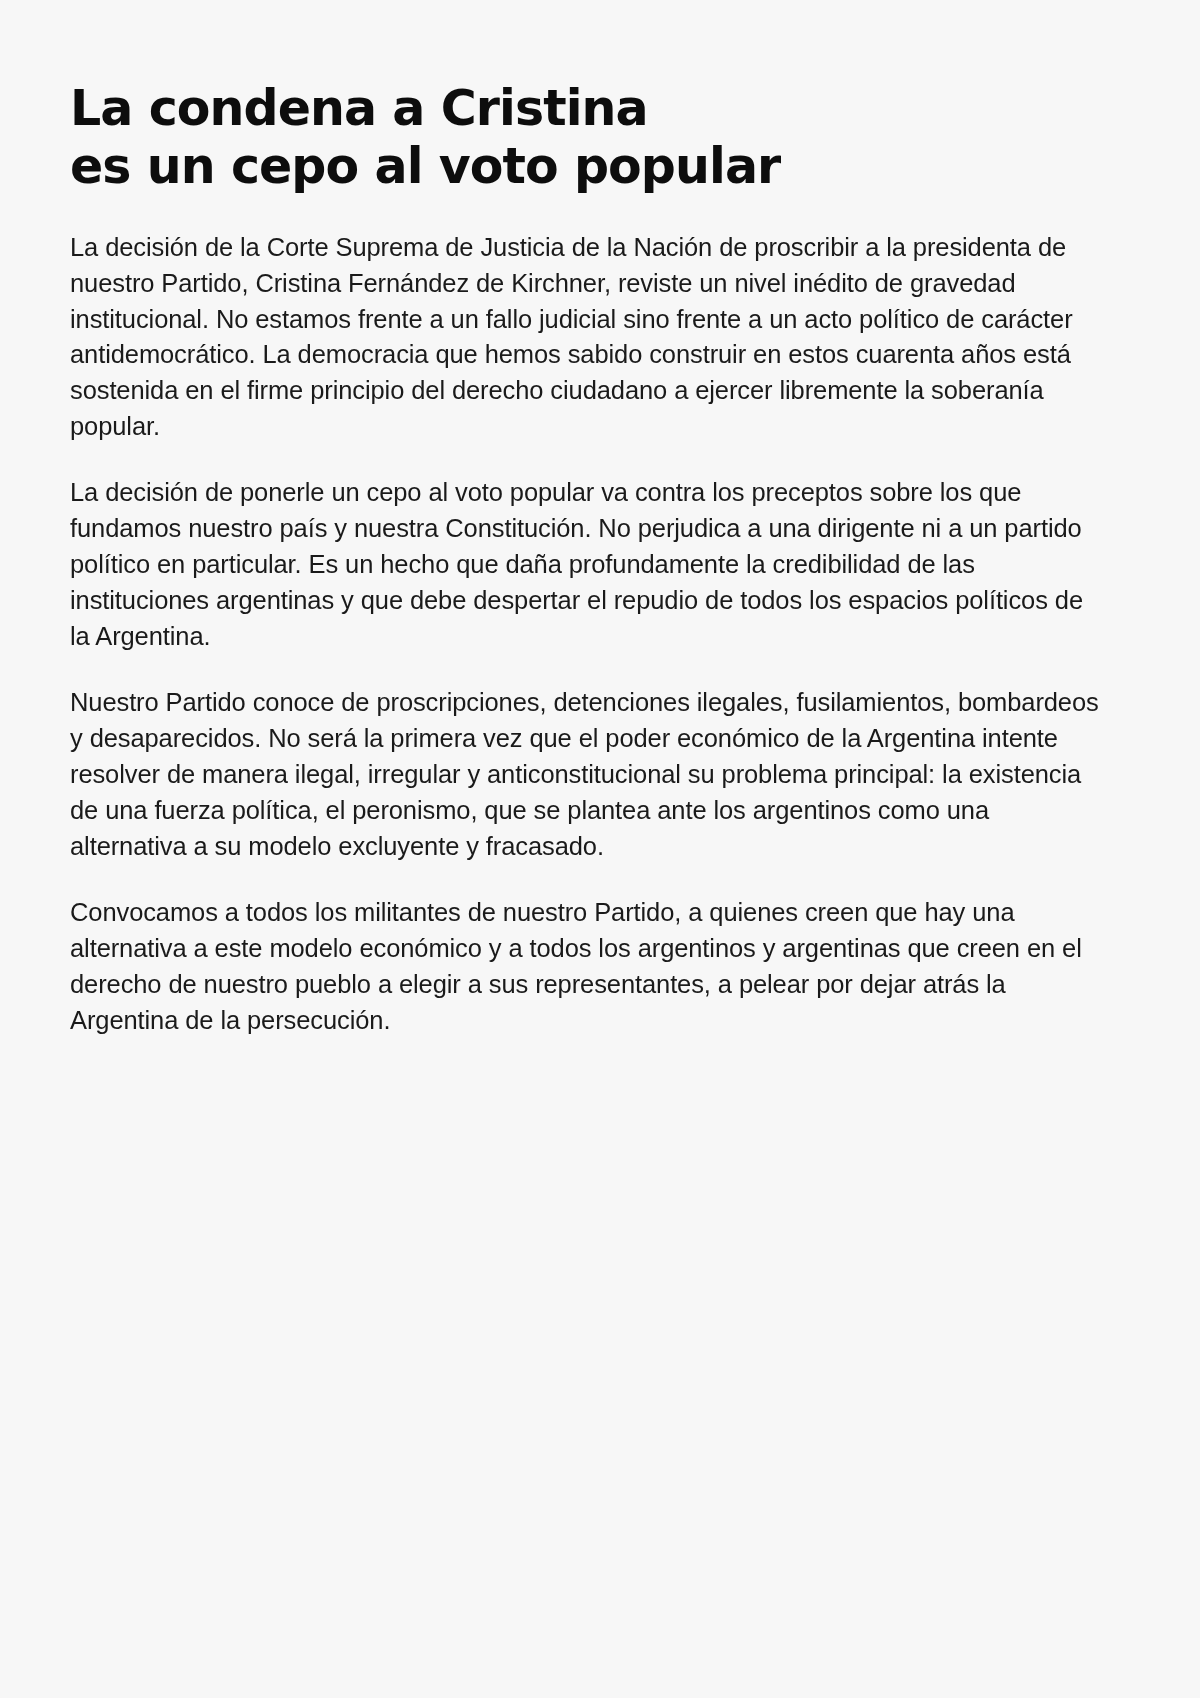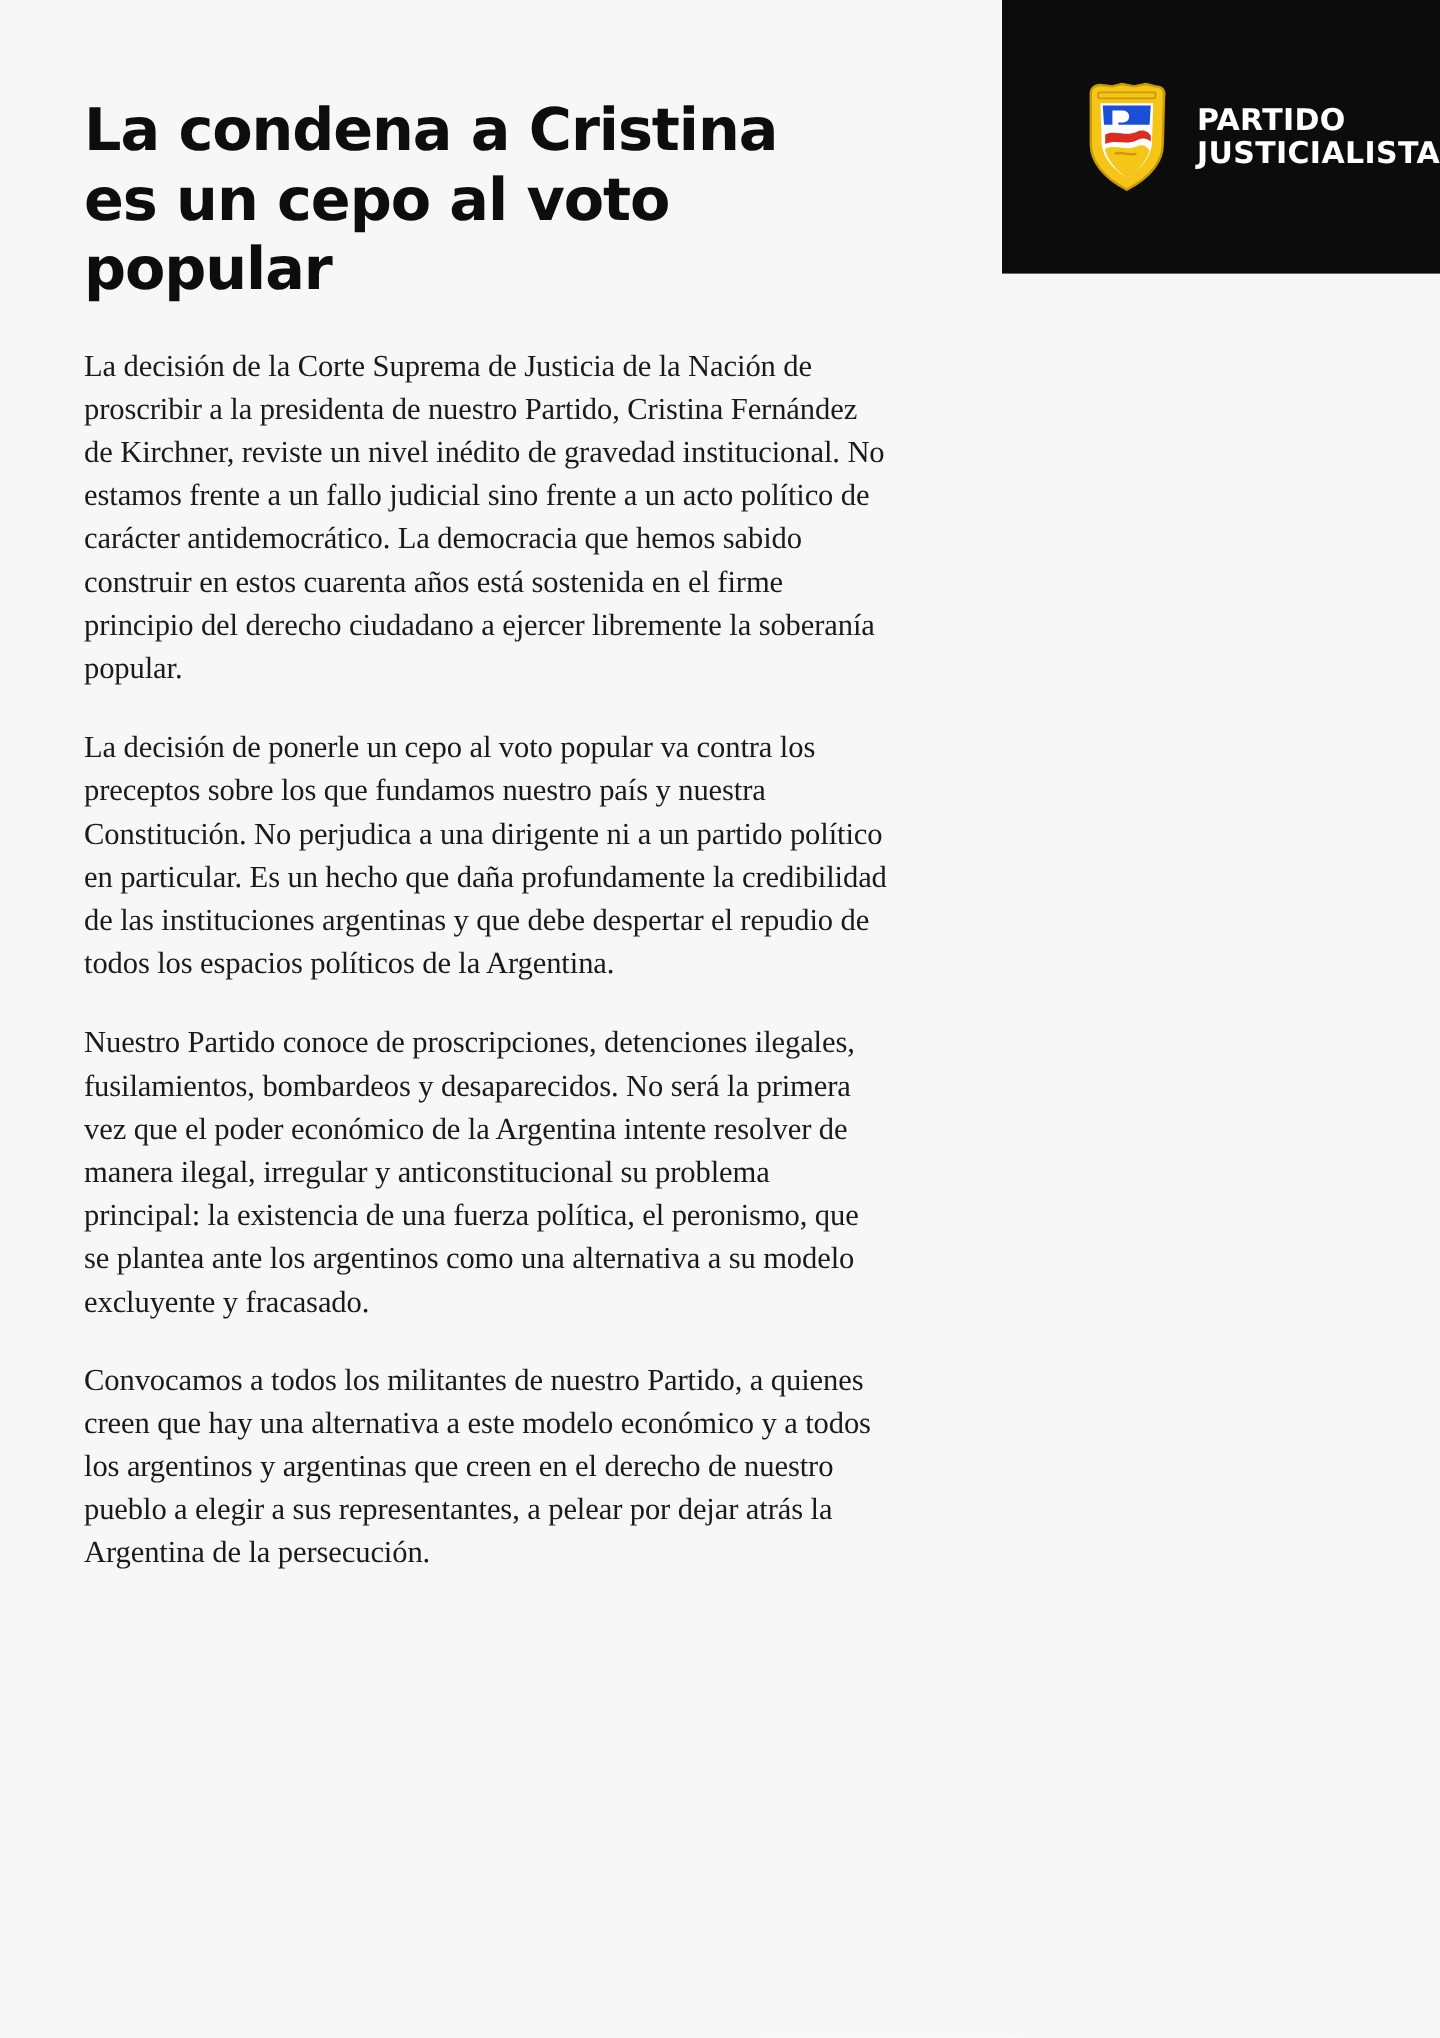--- a/index.html
+++ b/index.html
@@ -13,40 +13,40 @@
     font-family: "Liberation Sans", sans-serif;
     color: #111111;
     overflow: hidden;
   }
   .page {
     position: relative;
     width: 1200px;
     height: 1698px;
     background: #f7f7f7;
     display: flex;
-    flex-direction: row;
+    flex-direction: column;
   }
   .statement {
     flex: 1 1 auto;
     background: #f7f7f7;
     padding: 80px 95px 0 70px;
     box-sizing: border-box;
   }
   .headline {
     font-family: "DejaVu Sans", sans-serif;
     font-weight: bold;
     font-size: 49px;
     line-height: 1.18;
     letter-spacing: -0.9px;
     color: #0d0d0d;
     margin: 0 0 34px 0;
     white-space: pre-line;
   }
   .body-copy p {
-    font-family: Liberation Serif, serif;
+    font-family: Liberation Sans, sans-serif;
     font-size: 25.5px;
     line-height: 1.41;
     color: #1a1a1a;
     margin: 0 0 30px 0;
     text-align: left;
     letter-spacing: -0.1px;
   }
   .body-copy p:last-child {
     margin-bottom: 16px;
   }
@@ -91,35 +91,14 @@
 es un cepo al voto popular</h1>
 
     <div class="body-copy">
       <p>La decisión de la Corte Suprema de Justicia de la Nación de proscribir a la presidenta de nuestro Partido, Cristina Fernández de Kirchner, reviste un nivel inédito de gravedad institucional. No estamos frente a un fallo judicial sino frente a un acto político de carácter antidemocrático. La democracia que hemos sabido construir en estos cuarenta años está sostenida en el firme principio del derecho ciudadano a ejercer libremente la soberanía popular.</p>
       <p>La decisión de ponerle un cepo al voto popular va contra los preceptos sobre los que fundamos nuestro país y nuestra Constitución. No perjudica a una dirigente ni a un partido político en particular. Es un hecho que daña profundamente la credibilidad de las instituciones argentinas y que debe despertar el repudio de todos los espacios políticos de la Argentina.</p>
       <p>Nuestro Partido conoce de proscripciones, detenciones ilegales, fusilamientos, bombardeos y desaparecidos. No será la primera vez que el poder económico de la Argentina intente resolver de manera ilegal, irregular y anticonstitucional su problema principal: la existencia de una fuerza política, el peronismo, que se plantea ante los argentinos como una alternativa a su modelo excluyente y fracasado.</p>
       <p>Convocamos a todos los militantes de nuestro Partido, a quienes creen que hay una alternativa a este modelo económico y a todos los argentinos y argentinas que creen en el derecho de nuestro pueblo a elegir a sus representantes, a pelear por dejar atrás la Argentina de la persecución.</p>
     </div>
   </div>
 
-  <div class="footer">
-    <div class="logo-block">
-      <span class="shield">
-        <svg viewBox="0 0 72 92" width="72" height="92" aria-hidden="true">
-          <path d="M6 10 C6 5, 10 2, 16 3 L24 4 L32 2 L42 4 L52 2 L60 4 C66 4, 68 8, 67 13
-                   L66 52 C66 66, 56 80, 36 90 C16 80, 6 66, 6 52 Z" fill="#f5c518" stroke="#c99a06" stroke-width="2"></path>
-          <rect x="12" y="9" width="48" height="5" rx="2" fill="#f5c518" stroke="#c99a06" stroke-width="1.5"></rect>
-          <path d="M14 18 L58 18 L57 50 C57 62, 48 73, 36 80 C24 73, 15 62, 15 50 Z" fill="#ffffff"></path>
-          <path d="M16 20 L56 20 L55 36 L17 36 Z" fill="#1b4fd8"></path>
-          <path d="M24 24 h9 a5 5 0 0 1 0 10 h-4 v6 h-5 z" fill="#ffffff"></path>
-          <path d="M18 44 C26 40, 36 46, 44 42 C50 39, 54 42, 56 45 L56 50 C54 48, 50 46, 44 49
-                   C36 53, 26 48, 18 52 Z" fill="#d92d1f"></path>
-          <path d="M18 56 C26 52, 36 58, 44 54 C50 51, 54 55, 55 58 C50 70, 43 76, 36 80
-                   C27 74, 21 66, 18 58 Z" fill="#f5c518"></path>
-          <path d="M26 60 C32 58, 38 62, 44 60" stroke="#c99a06" stroke-width="2" fill="none"></path>
-        </svg>
-      </span>
-      <span class="logo-text">PARTIDO
-JUSTICIALISTA</span>
-    </div>
-  </div>
 
 </div>
 
 </body></html>

